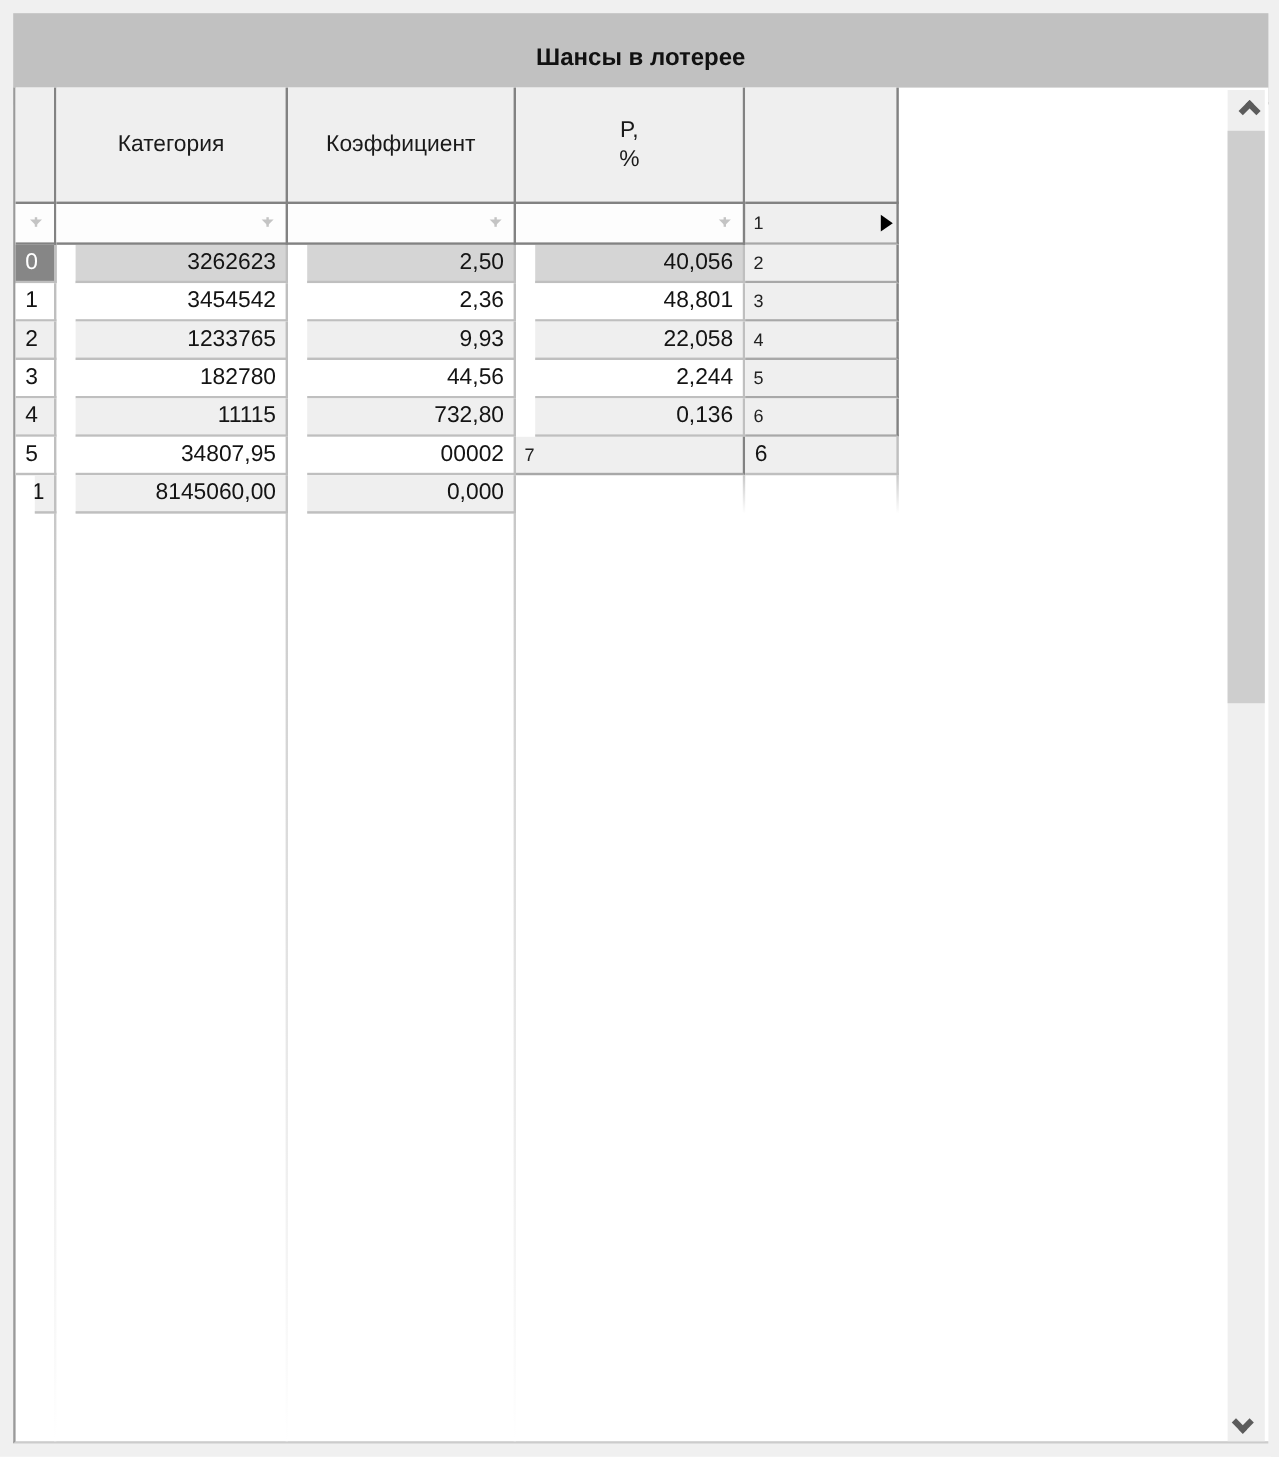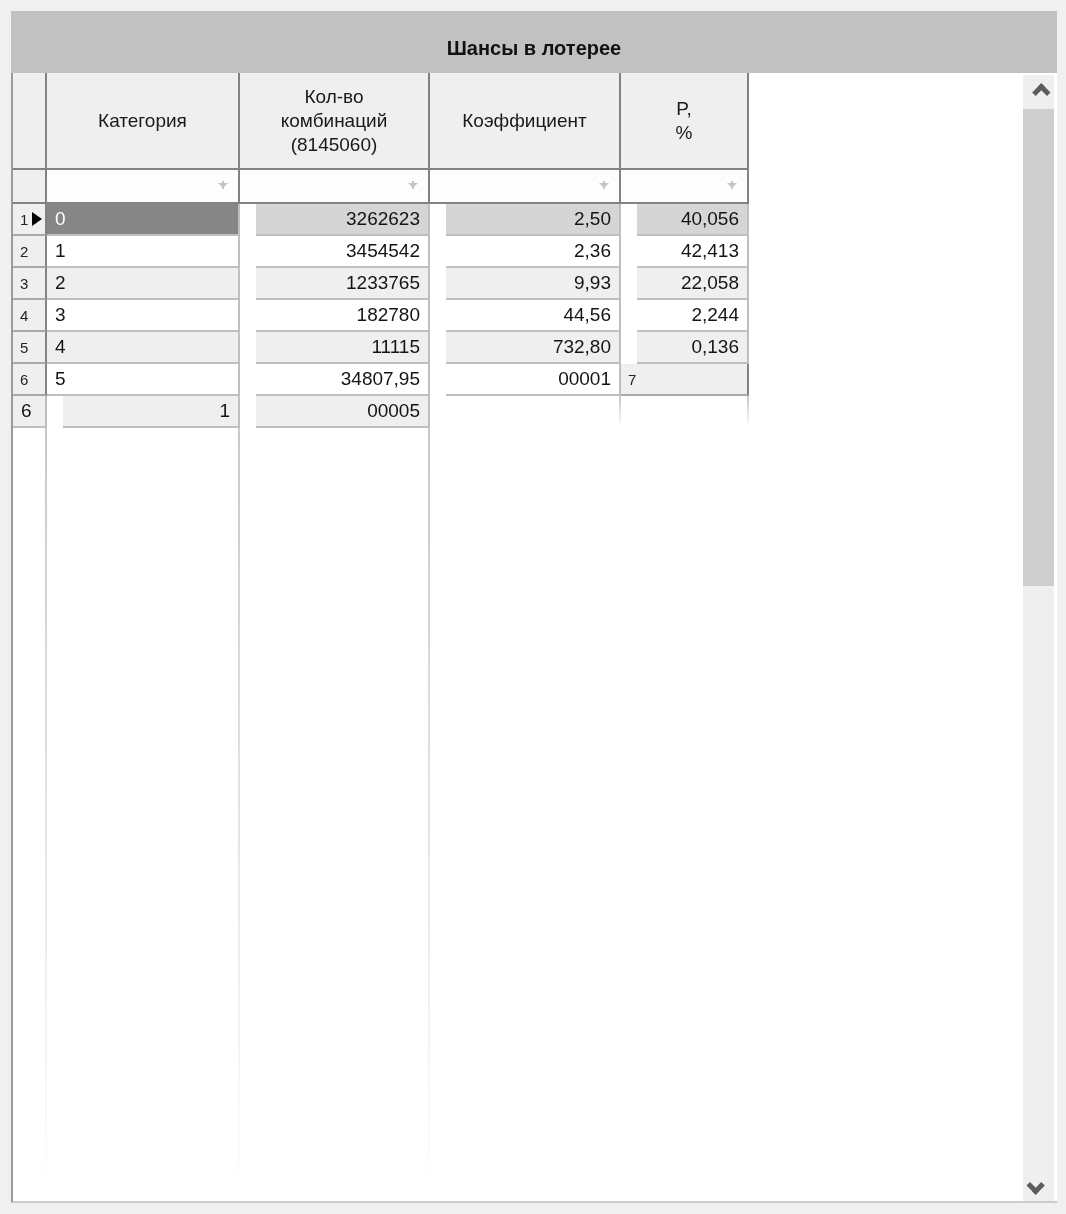--- a/index.html
+++ b/index.html
@@ -119,23 +119,20 @@
 <div class="widget">
 
   <div class="titlebar">Шансы в лотерее</div>
 
   <div class="content">
 
     <div class="grid">
 
       <div class="h-cell"></div>
       <div class="h-cell">Категория</div>
-      <div class="h-cell">Кол-во
-комбинаций
-(8145060)</div>
       <div class="h-cell">Коэффициент</div>
       <div class="h-cell">P,
 %</div>
 
       <div class="f-cell f-corner"></div>
       <div class="f-cell">
           <span class="f-arrow"></span>
         </div>
       <div class="f-cell">
           <span class="f-arrow"></span>
@@ -155,21 +152,21 @@
       <div class="d-cell num sel">3262623</div>
       <div class="d-cell num sel">2,50</div>
       <div class="d-cell num sel">40,056</div>
 
       <div class="rn-cell">
         <span>2</span>
       </div>
       <div class="d-cell text">1</div>
       <div class="d-cell num">3454542</div>
       <div class="d-cell num">2,36</div>
-      <div class="d-cell num">42,413</div>
+      <div class="d-cell num">48,801</div>
 
       <div class="rn-cell">
         <span>3</span>
       </div>
       <div class="d-cell text alt">2</div>
       <div class="d-cell num alt">1233765</div>
       <div class="d-cell num alt">9,93</div>
       <div class="d-cell num alt">22,058</div>
 
       <div class="rn-cell">
@@ -186,28 +183,29 @@
       <div class="d-cell text alt">4</div>
       <div class="d-cell num alt">11115</div>
       <div class="d-cell num alt">732,80</div>
       <div class="d-cell num alt">0,136</div>
 
       <div class="rn-cell">
         <span>6</span>
       </div>
       <div class="d-cell text">5</div>
       <div class="d-cell num">34807,95</div>
-      <div class="d-cell num">00001</div>
+      <div class="d-cell num">00002</div>
 
       <div class="rn-cell">
         <span>7</span>
       </div>
       <div class="d-cell text alt">6</div>
       <div class="d-cell num alt">1</div>
-      <div class="d-cell num alt">00005</div>
+      <div class="d-cell num alt">8145060,00</div>
+      <div class="d-cell num alt">0,000</div>
 
       <div class="filler"></div>
       <div class="filler"></div>
       <div class="filler"></div>
       <div class="filler"></div>
       <div class="filler"></div>
     </div>
 
     <div class="scrollbar">
       <div class="sb-btn up">

